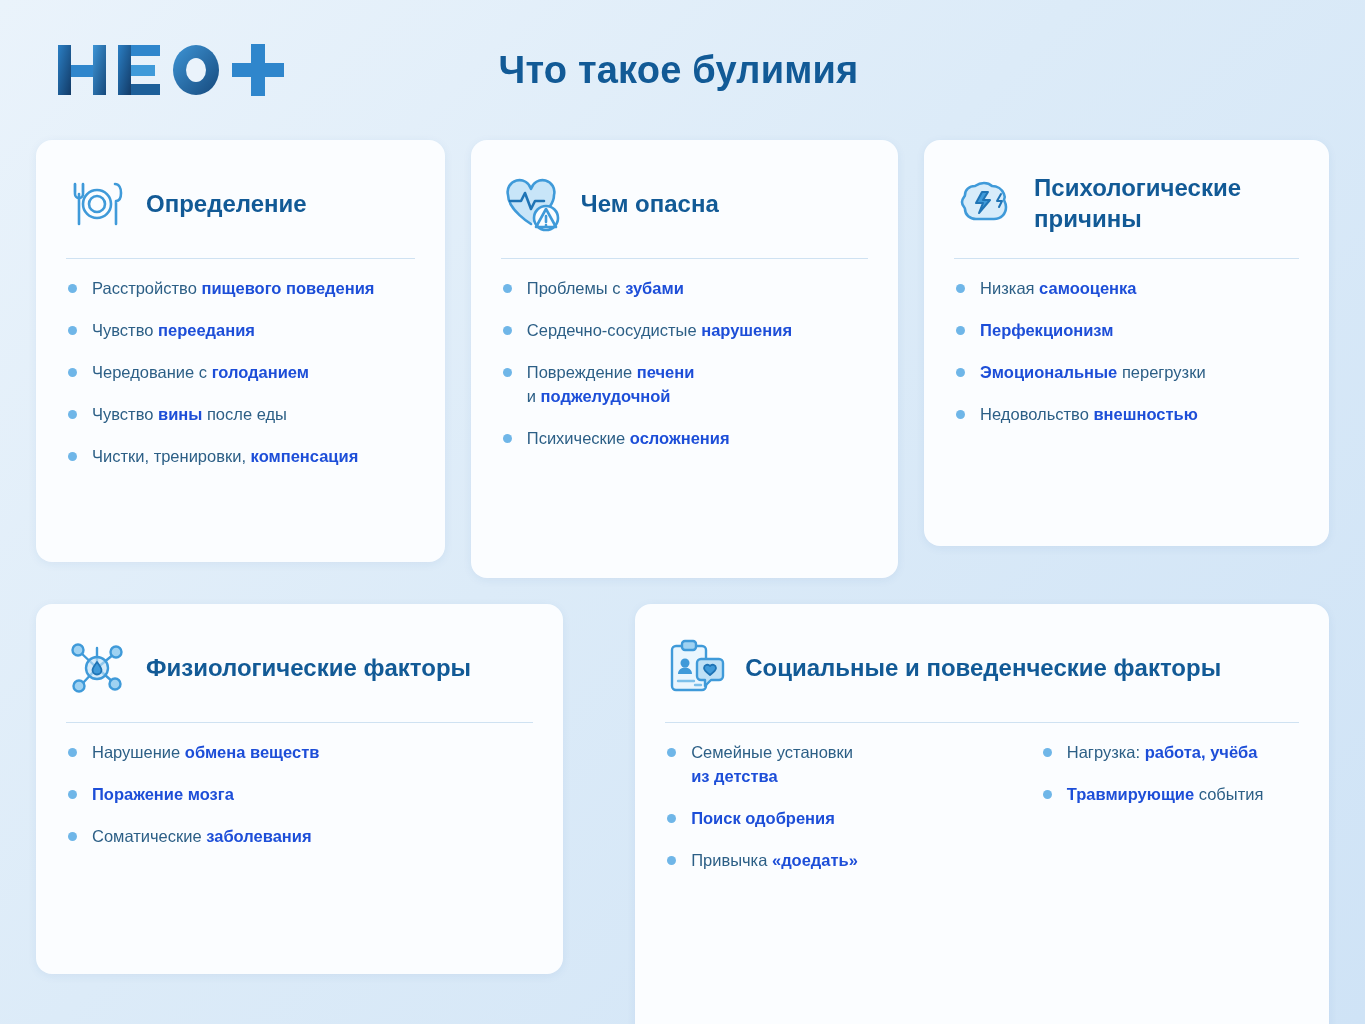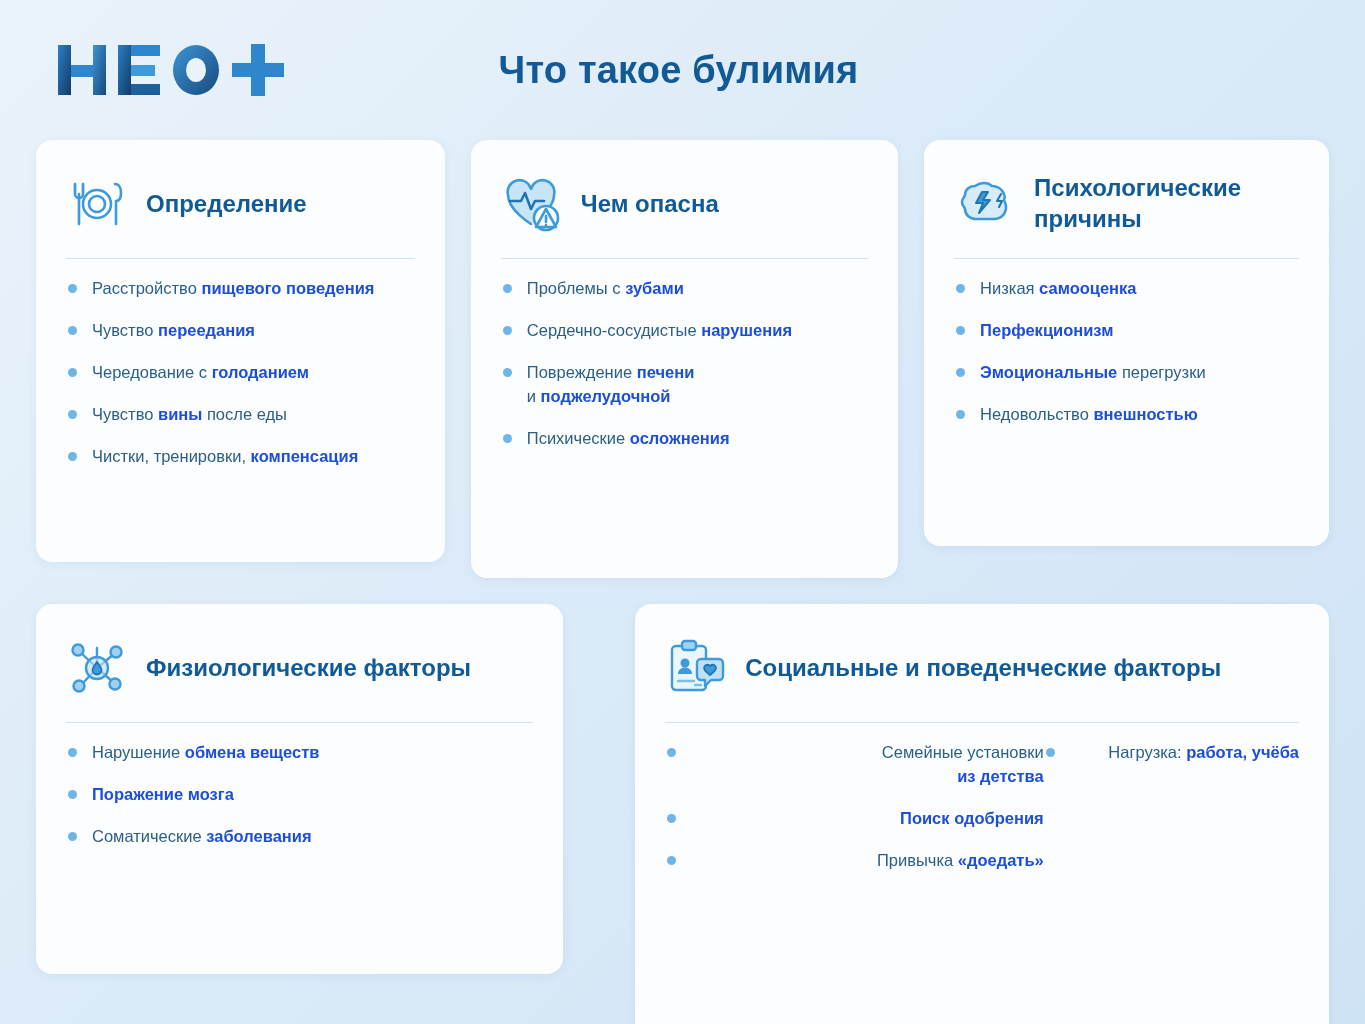--- a/index.html
+++ b/index.html
@@ -103,21 +103,20 @@
     position: absolute;
     left: 2px; top: 7px;
     width: 9px; height: 9px;
     border-radius: 50%;
     background: #6fb6e8;
   }
   ul.items li b { color: #1d4ed8; font-weight: bold; }
 
   .two-col {
     display: flex;
-    text-align: right;
   }
   .two-col ul { flex: 1 1 auto; }
   .col-narrow { width: 340px; flex: 0 0 340px; }
 </style>
 </head>
 <body>
 
 <div class="page">
 
   <div class="header">
@@ -271,17 +270,18 @@
         <ul class="items col-narrow">
           <li>
             <span>Семейные установки </span><br>
             <b>из детства</b>
           </li>
           <li><span></span><b>Поиск одобрения</b><span></span></li>
           <li><span>Привычка </span><b>«доедать»</b><span></span></li>
         </ul>
         <ul class="items">
           <li><span>Нагрузка: </span><b>работа, учёба</b><span></span></li>
+          <li><span></span><b>Травмирующие</b><span> события</span></li>
         </ul>
       </div>
     </div>
   </div>
 </div>
 
 </body></html>

